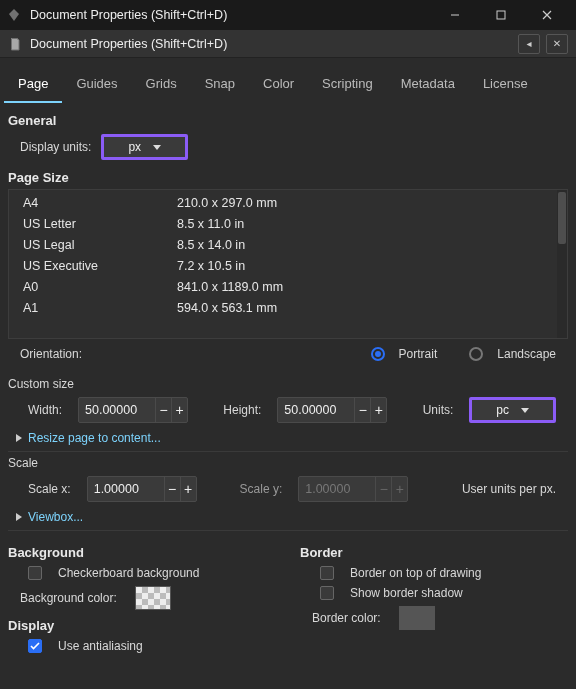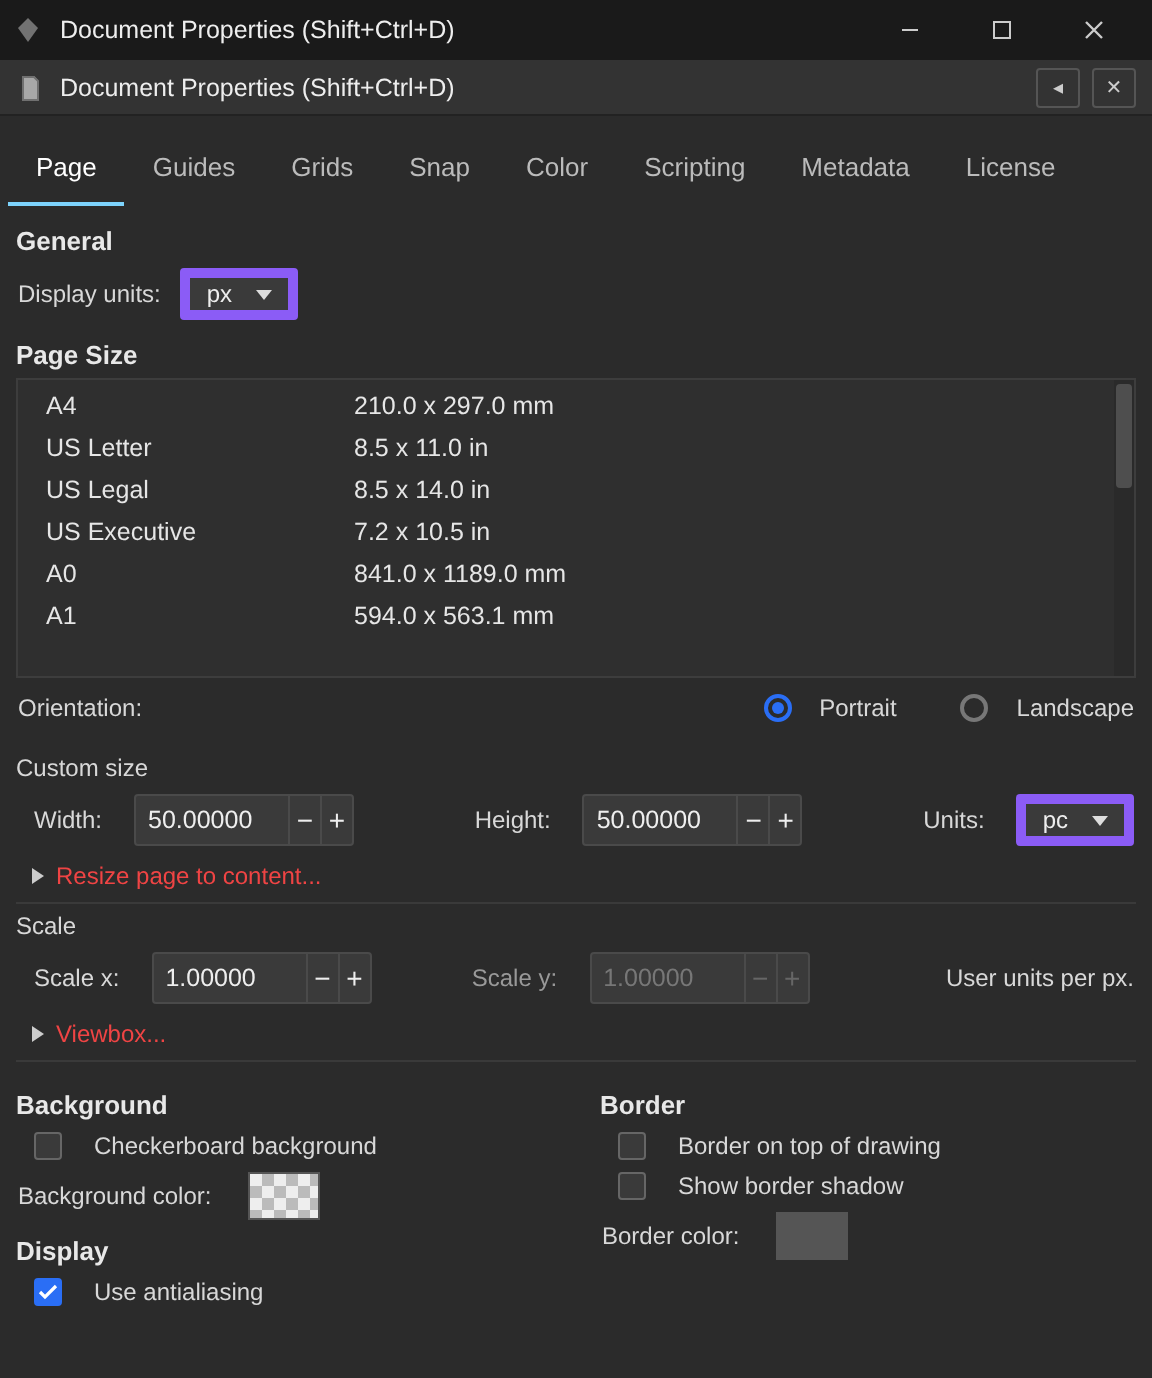--- a/index.html
+++ b/index.html
@@ -10,37 +10,37 @@
   .titlebar .sysbtn { width:46px; height:30px; display:flex; align-items:center; justify-content:center; color:#ccc; }
   .panelbar { height:28px; background:#333; display:flex; align-items:center; padding:0 8px; border-bottom:1px solid #222; }
   .panelbar .panel-icon { width:14px; height:14px; margin-right:8px; opacity:.9; }
   .panelbar .panel-title { flex:1; color:#eee; font-size:12.5px; }
   .panelbar .iconbtn { width:22px; height:20px; display:flex; align-items:center; justify-content:center; border:1px solid #555; border-radius:2px; color:#ccc; margin-left:6px; font-size:10px;}
   .tabs { display:flex; background:#2b2b2b; padding:10px 4px 0 4px; }
   .tab { padding:8px 14px 10px 14px; color:#bbb; font-size:13px; cursor:pointer; }
   .tab.active { color:#fff; border-bottom:2px solid #7dd3fc; }
   .content { padding:4px 8px 12px 8px; }
   .section-h { color:#e8e8e8; font-weight:600; font-size:13px; margin:6px 0 4px 0; }
-  .row { display:flex; align-items:center; gap:10px; margin:6px 1px; }
-  .dropdown { background:#3a3a3a; border:5px solid #8b5cf6; border-radius:2px; height:26px; display:flex; align-items:center; padding:0 8px; gap:8px; color:#eee; }
+  .row { display:flex; align-items:center; gap:10px; margin:6px 12px; }
+  .dropdown { background:#3a3a3a; border:3px solid #8b5cf6; border-radius:2px; height:26px; display:flex; align-items:center; padding:0 24px; gap:8px; color:#eee; }
   .chev { width:0; height:0; border-left:4px solid transparent; border-right:4px solid transparent; border-top:5px solid #ddd; margin-left:4px; }
   .list { border:1px solid #3d3d3d; background:#2f2f2f; height:150px; overflow:hidden; position:relative; }
   .list-row { height:21px; display:flex; align-items:center; padding:0 8px; color:#e6e6e6; font-size:12.5px; }
   .list-row.pair { display:flex; }
   .scrollbar { position:absolute; right:0; top:0; bottom:0; width:10px; background:#2a2a2a; }
   .thumb { position:absolute; left:1px; right:1px; top:2px; height:52px; background:#4e4e4e; border-radius:2px; }
   .radio { width:14px; height:14px; border-radius:50%; border:2px solid #777; display:inline-flex; align-items:center; justify-content:center; margin-right:4px; }
   .radio.checked { border-color:#2a6ef5; }
   .radio.checked::after { content:""; width:6px; height:6px; border-radius:50%; background:#2a6ef5; }
   .spin { display:flex; align-items:center; background:#3a3a3a; border:1px solid #4a4a4a; border-radius:2px; height:26px; }
   .spin input { flex:1; background:transparent; border:none; color:#eee; padding:0 6px; font-size:12.5px; width:76px; outline:none;}
   .spin input:disabled{ color:#777; }
   .spin .pm { width:16px; height:26px; display:flex; align-items:center; justify-content:center; color:#eee; font-size:14px; border-left:1px solid #4a4a4a; cursor:pointer;}
   .spin.disabled .pm{ color:#666; }
-  .expander { display:flex; align-items:center; gap:6px; margin:8px 0 4px 0; color:#ef4444; }
+  .expander { display:flex; align-items:center; gap:6px; margin:8px 0 4px 0; color:#7dd3fc; }
   .expander .tri { width:0; height:0; border-top:4px solid transparent; border-bottom:4px solid transparent; border-left:6px solid #ccc; }
   .check { width:14px; height:14px; border-radius:2px; border:1px solid #666; background:#3a3a3a; display:inline-flex; align-items:center; justify-content:center; margin-right:6px; }
   .check.checked { background:#2a6ef5; border-color:#2a6ef5; }
   .check.checked svg { display:block; }
   .check svg { display:none; width:10px; height:10px; }
   .swatch { width:36px; height:24px; border:1px solid #555; background:#ddd; margin-left:8px; }
   .swatch.checker { background:
       linear-gradient(45deg,#bbb 25%,transparent 25%,transparent 75%,#bbb 75%),
       linear-gradient(45deg,#bbb 25%,#eee 25%,#eee 75%,#bbb 75%);
       background-size:12px 12px; background-position:0 0,6px 6px; }

